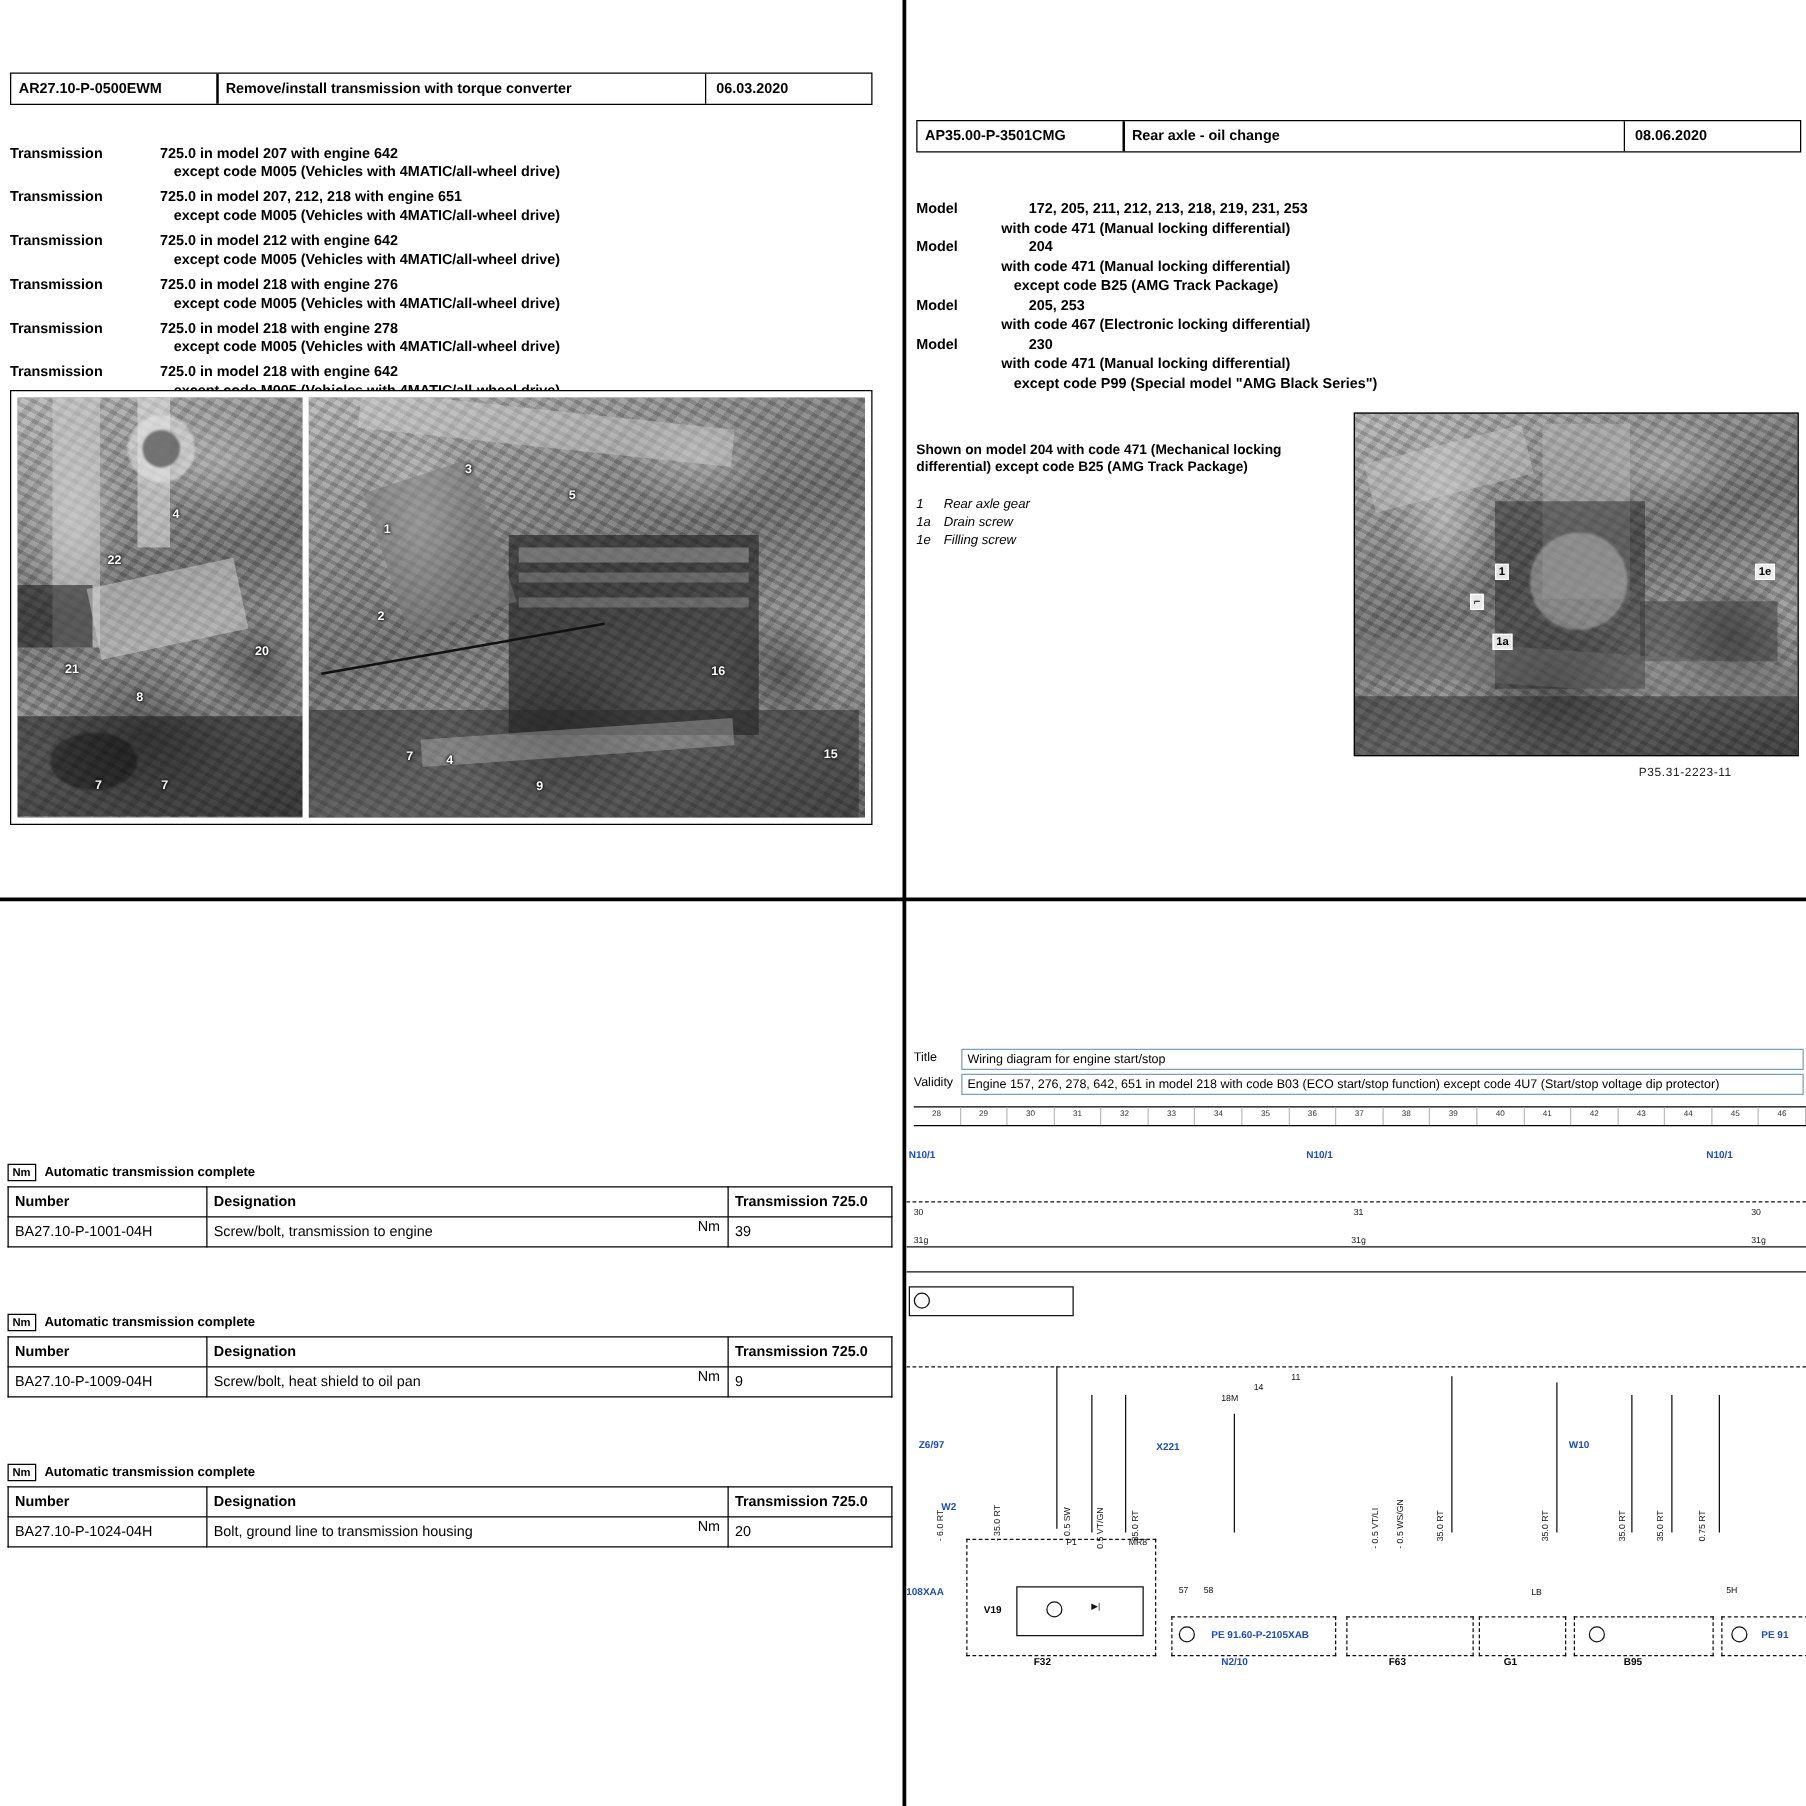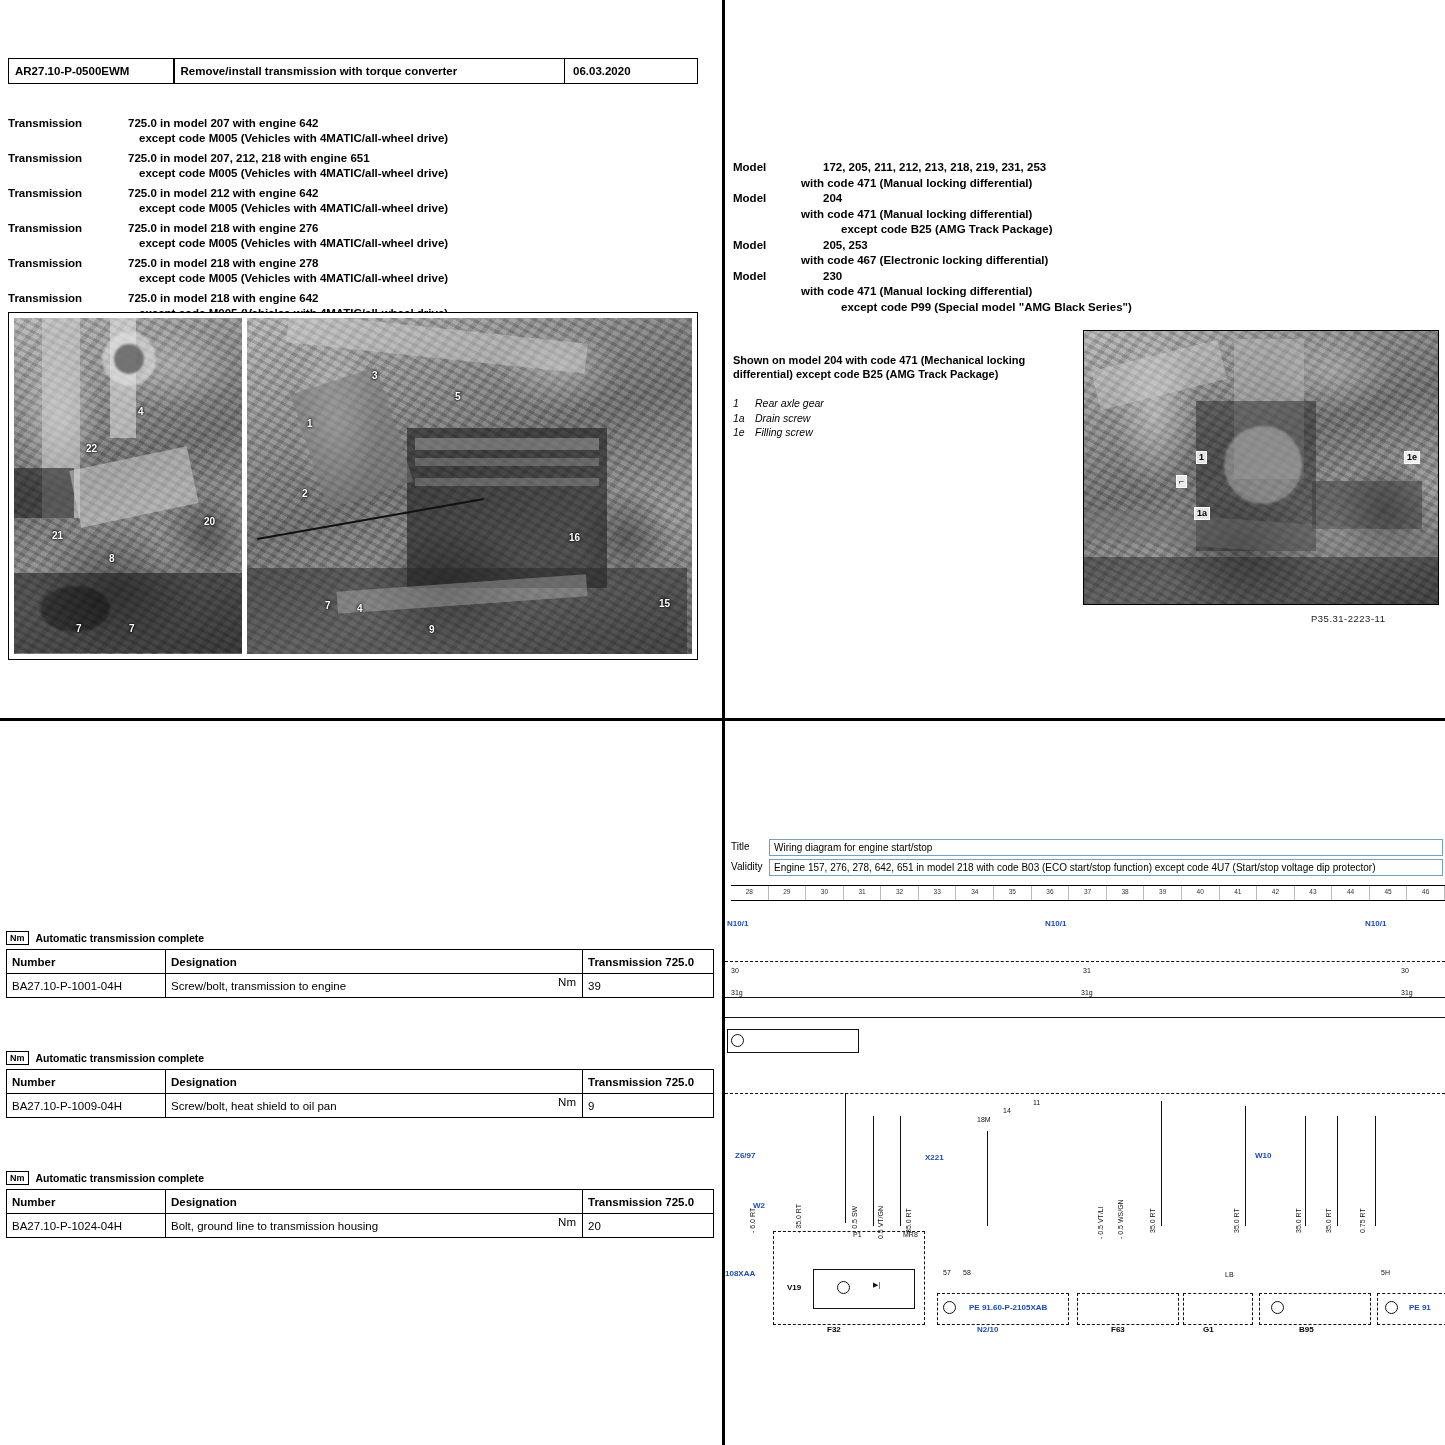--- a/index.html
+++ b/index.html
@@ -59,21 +59,21 @@
   #q2-hdr{left:8px;top:96px;width:706px;height:24px;}
   #q2-hdr .c1{width:152px;}
   #q2-hdr .c2{flex:1;}
   #q2-hdr .c3{width:126px;justify-content:flex-start;padding-left:8px;}
 
   .model-list{position:absolute;left:8px;top:160px;width:700px;font-size:11.5px;font-weight:bold;line-height:15.5px;}
   .model-row{display:flex;gap:32px;}
   .model-row .lbl{width:58px;flex:none;}
   .model-row .val{flex:1;}
   .model-sub{margin-left:68px;}
-  .model-sub2{margin-left:108px;}
+  .model-sub2{margin-left:78px;}
 
   .shown-on{position:absolute;left:8px;top:353px;width:330px;font-size:11px;font-weight:bold;line-height:14px;}
   .legend{position:absolute;left:8px;top:396px;font-size:10.5px;font-style:italic;line-height:14.5px;}
   .legend .num{display:inline-block;width:22px;font-style:italic;}
 
   #q2-photo{position:absolute;left:358px;top:330px;width:356px;height:275px;border:1.5px solid #000;box-sizing:border-box;background:#7e7e7e;overflow:hidden;}
   .q2cap{position:absolute;left:586px;top:613px;font-size:9.5px;letter-spacing:.5px;color:#222;}
   .pin{position:absolute;border:1.2px solid #fff;background:rgba(255,255,255,.85);color:#000;font-size:9px;font-weight:bold;padding:0 2px;line-height:11px;}
 
   
@@ -214,20 +214,27 @@
           <div class="callout" style="left:110px;top:285px;">4</div>
           <div class="callout" style="left:182px;top:306px;">9</div>
           <div class="callout" style="left:412px;top:280px;">15</div>
         </div>
       </div>
     </div>
   </div>
 
   <div class="quad" id="q2">
 
+    <div class="doc-hdr" id="q2-hdr">
+      <div class="c c1">AP35.00-P-3501CMG</div>
+      <div class="sep"></div>
+      <div class="c c2">Rear axle - oil change</div>
+      <div class="sep"></div>
+      <div class="c c3">08.06.2020</div>
+    </div>
 
     <div class="model-list">
       <div>
         <div class="model-row">
           <span class="lbl">Model</span>
           <span class="val">172, 205, 211, 212, 213, 218, 219, 231, 253</span>
         </div>
         <div class="model-sub">with code 471 (Manual locking differential)</div>
       </div>
       <div>

